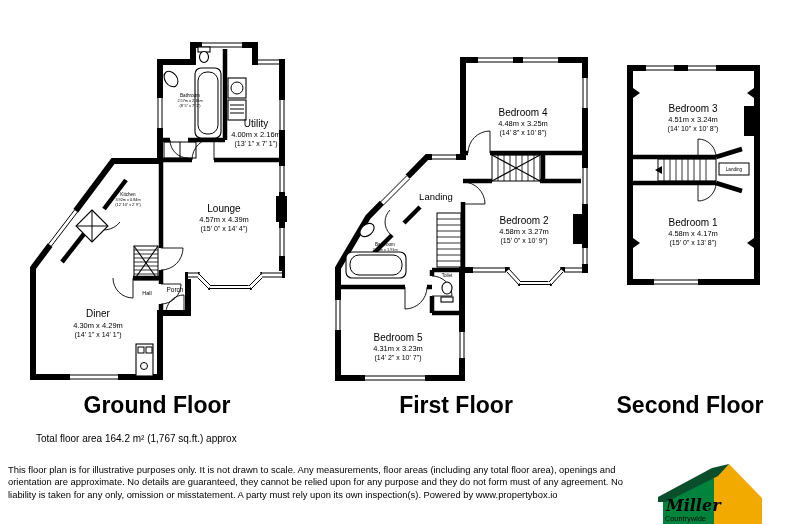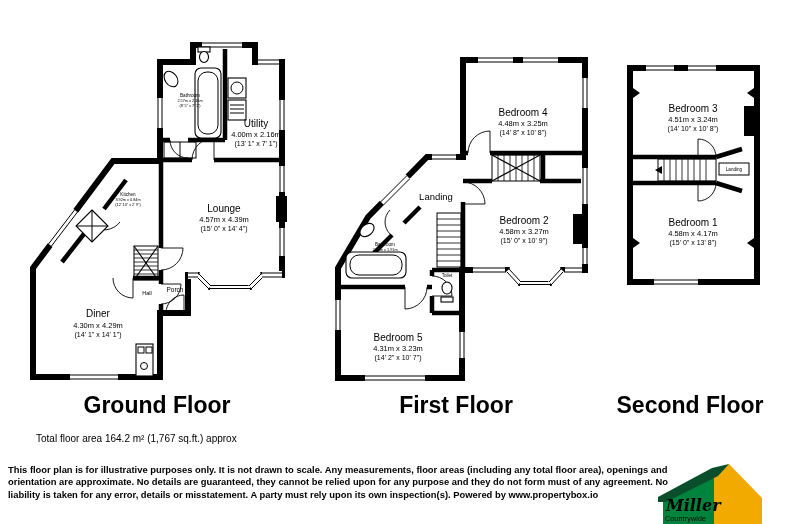--- a/index.html
+++ b/index.html
@@ -22,21 +22,21 @@
   .t-dim{font-size:7.5px;text-anchor:middle;}
   .t-imp{font-size:7px;text-anchor:middle;}
   .t-tinyn{font-size:4.6px;text-anchor:middle;}
   .t-tinyd{font-size:3.8px;text-anchor:middle;}
   .t-small{font-size:6.5px;text-anchor:middle;}
   .t-hall{font-size:5.5px;text-anchor:middle;}
   .t-land{font-size:9.5px;text-anchor:middle;}
   .t-landsm{font-size:4.6px;text-anchor:middle;}
   .t-title{font-size:23px;font-weight:bold;text-anchor:middle;}
   .total{position:absolute;left:19px;top:433px;font-size:10px;color:#000;margin-left:17px;}
-  .disclaimer{position:absolute;left:8px;top:464px;font-size:9.4px;line-height:12.3px;color:#000;font-weight:bold;}
+  .disclaimer{position:absolute;left:8px;top:464px;font-size:9.4px;line-height:12.3px;color:#000;}
   .logo{position:absolute;left:656px;top:461px;}
   .logo .brand{font-family:"DejaVu Serif",serif;font-style:italic;font-weight:bold;font-size:16px;}
   .logo .sub{font-size:7px;letter-spacing:.2px;}
 </style>
 </head>
 <body>
 
 <div class="canvas">
 
 <svg width="786" height="432" viewBox="0 0 786 432">
@@ -397,21 +397,21 @@
   <text class="t-title" x="157" y="413">Ground Floor</text>
   <text class="t-title" x="456" y="413">First Floor</text>
   <text class="t-title" x="690" y="413">Second Floor</text>
 </svg>
 
 <div class="total">Total floor area 164.2 m² (1,767 sq.ft.) approx</div>
 
 <div class="disclaimer">
   <div>This floor plan is for illustrative purposes only. It is not drawn to scale. Any measurements, floor areas (including any total floor area), openings and</div>
   <div>orientation are approximate. No details are guaranteed, they cannot be relied upon for any purpose and they do not form must of any agreement. No</div>
-  <div>liability is taken for any error, details or misstatement. A party must rely upon its own inspection(s). Powered by www.propertybox.io</div>
+  <div>liability is taken for any only, omission or misstatement. A party must rely upon its own inspection(s). Powered by www.propertybox.io</div>
 </div>
 
 <svg class="logo" width="108" height="63" viewBox="0 0 108 63">
   <polygon points="58,63 58,16 73,3 106,37 106,63" fill="#f2a900"></polygon>
   <polygon points="7,40 58,16 58,63 7,63" fill="#00843d"></polygon>
   <polygon points="2,36 56,7 73,3 62,15 10,41 2,41" fill="#0a4e2b"></polygon>
   <text class="brand" x="10" y="50" fill="#ffffff">Miller</text>
   <text class="sub" x="9" y="60" fill="#c8d545">Countrywide</text>
 </svg>
 

